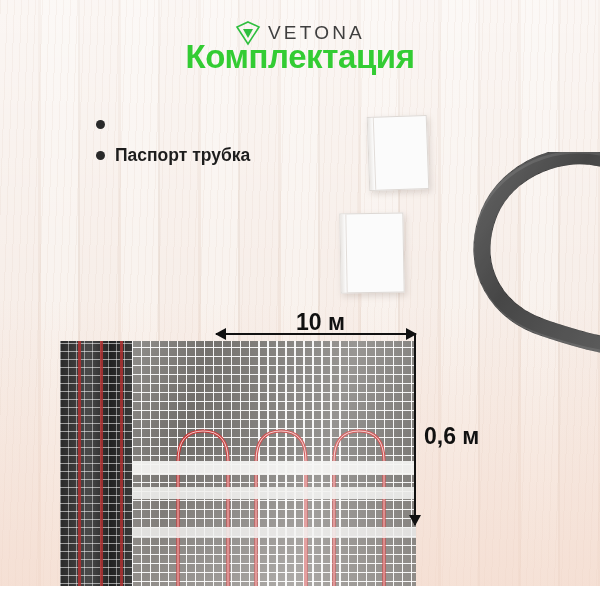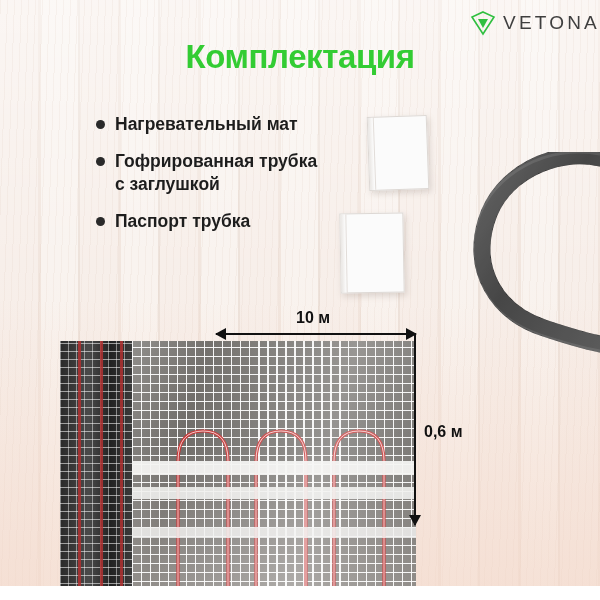--- a/index.html
+++ b/index.html
@@ -39,25 +39,25 @@
   .wood-bottom-tint {
     position: absolute;
     left: 0; right: 0; bottom: 0;
     height: 300px;
     background: linear-gradient(180deg, rgba(244,221,209,0) 0%, rgba(244,214,199,0.55) 100%);
   }
 
   
   .logo {
     position: absolute;
-    top: 10px;
+    top: 20px;
     left: 0; right: 0;
     display: flex;
     align-items: center;
-    justify-content: flex-end;
+    justify-content: center;
     gap: 7px;
   }
   .logo-mark { width: 26px; height: 26px; display:block; }
   .logo-text {
     font-size: 19px;
     letter-spacing: 3.2px;
     color: #3f3f3f;
     font-weight: 400;
   }
 
@@ -179,21 +179,21 @@
   .dim-v::after {
     content: "";
     position: absolute;
     left: -5px; bottom: -1px;
     border-top: 11px solid #111;
     border-left: 6px solid transparent;
     border-right: 6px solid transparent;
   }
   .dim-label {
     position: absolute;
-    font-size: 16px;
+    font-size: 23px;
     font-weight: bold;
     color: #111;
   }
   #dim-label-length { left: 296px; top: 309px; }
   #dim-label-width  { left: 424px; top: 423px; }
 
   
   .mat {
     position: absolute;
     left: 60px;
@@ -259,26 +259,20 @@
       </svg>
     </span>
     <span class="logo-text">VETONA</span>
   </div>
 
   <div class="heading">Комплектация</div>
 
   <div class="bullets">
     <div class="bullet-row">
       <span class="bullet-dot"></span>
-      <span class="bullet-text">Нагревательный мат</span>
-    </div>
-    <div class="bullet-row">
-      <span class="bullet-dot"></span>
-      <span class="bullet-text">Гофрированная трубка
-с заглушкой</span>
     </div>
     <div class="bullet-row">
       <span class="bullet-dot"></span>
       <span class="bullet-text">Паспорт трубка</span>
     </div>
   </div>
 
   <div class="tube-wrap">
     <svg width="196" height="210" viewBox="0 0 196 210">
       <defs>

